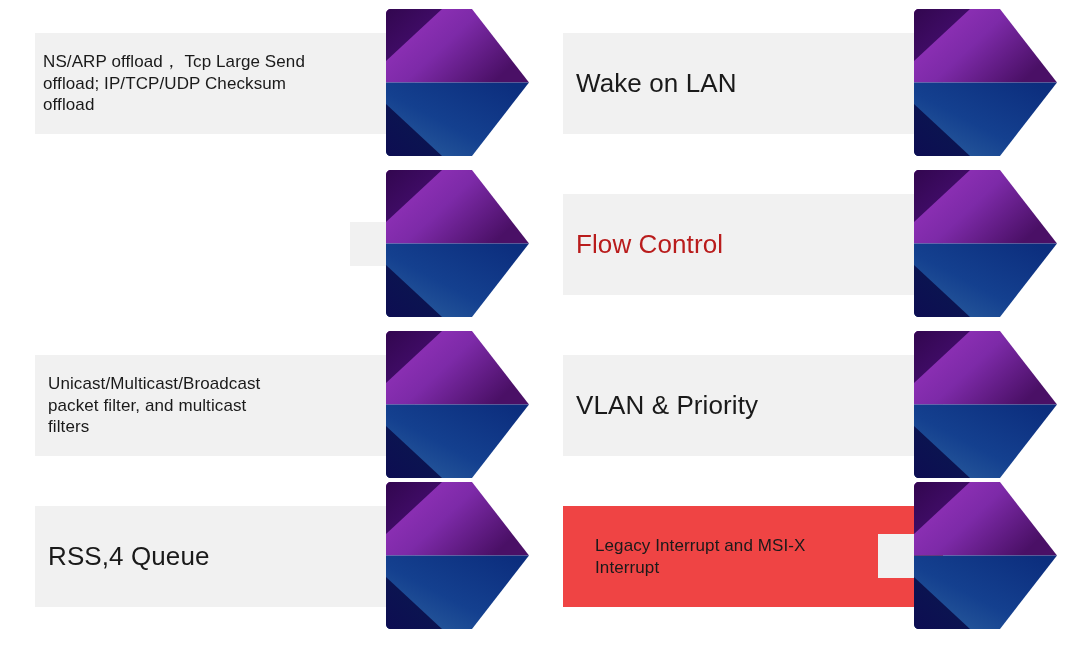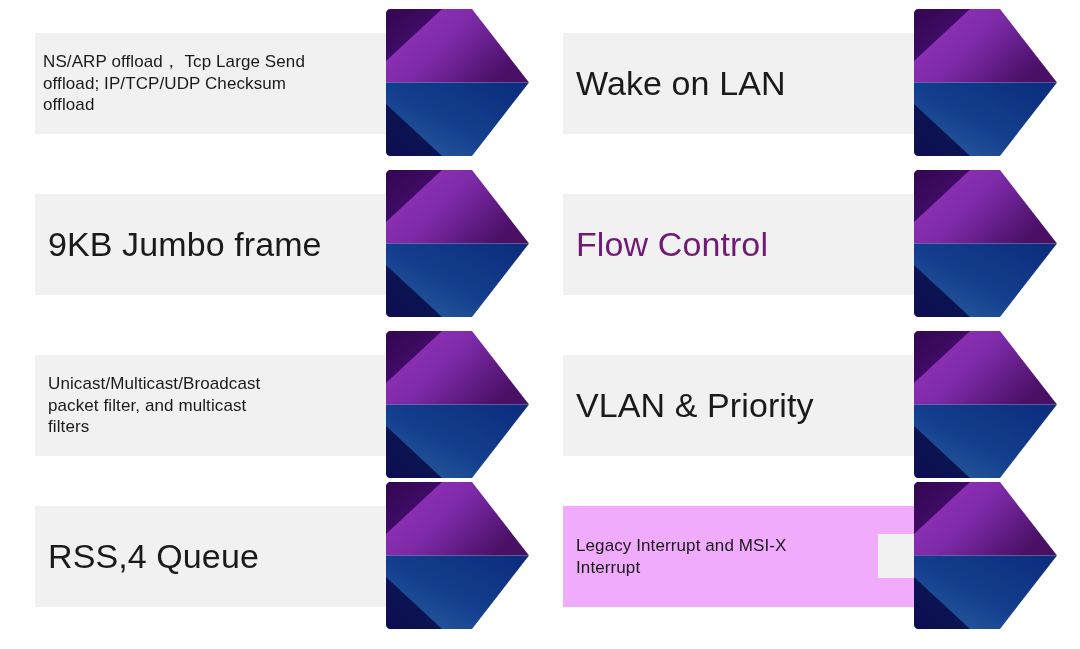--- a/index.html
+++ b/index.html
@@ -44,21 +44,21 @@
 
   .plate-text {
     padding-left: 13px;
     padding-right: 14px;
     color: #1a1a1a;
     line-height: 1.26;
     letter-spacing: .1px;
     white-space: pre-line;
     max-width: 352px;
   }
-  .plate-text.big   { font-size: 34px; }
+  .plate-text.big   { font-size: 26px; }
   .plate-text.small { font-size: 17px; }
 
   
   .chevron {
     position: absolute;
     left: 350px;
     top: 8px;
     width: 180px;
     height: 150px;
     z-index: 2;
@@ -161,23 +161,20 @@
           <path d="M36,74.5 H179 L122,148 H41 C38,148 36,146 36,143 Z" class="p-bot" fill="url(#gb1)"></path>
 
           <path d="M36,96 L92,148 H41 C38,148 36,146 36,143 Z" class="p-botfold" fill="url(#gbf1)"></path>
 
           <rect x="0" y="53" width="36" height="44" fill="#f1f1f1" class="p-notch"></rect>
         </g>
       </svg>
     </div>
   </div>
     <div class="item col-a row-2">
-    <div class="plate" style="background: rgb(241, 241, 241);">
-      <div class="plate-text big" style="color: rgb(26, 26, 26);">9KB Jumbo frame</div>
-    </div>
     <div class="chevron">
       <svg viewBox="0 0 180 150" xmlns="http://www.w3.org/2000/svg" preserveAspectRatio="none">
         <defs>
           <linearGradient class="g-top" x1="0" y1="0" x2="1" y2="0.55" id="gt2">
             <stop offset="0%" stop-color="#9b35c0"></stop>
             <stop offset="52%" stop-color="#7d2aa8"></stop>
             <stop offset="100%" stop-color="#4a1066"></stop>
           </linearGradient>
           <linearGradient class="g-topfold" x1="0" y1="0" x2="1" y2="1" id="gtf2">
             <stop offset="0%" stop-color="#32064f"></stop>
@@ -206,21 +203,21 @@
 
           <path d="M36,96 L92,148 H41 C38,148 36,146 36,143 Z" class="p-botfold" fill="url(#gbf2)"></path>
 
           <rect x="0" y="53" width="36" height="44" fill="#f1f1f1" class="p-notch"></rect>
         </g>
       </svg>
     </div>
   </div>
     <div class="item col-b row-2">
     <div class="plate" style="background: rgb(241, 241, 241);">
-      <div class="plate-text big" style="color: #701a75;">Flow Control</div>
+      <div class="plate-text big" style="color: #b91c1c;">Flow Control</div>
     </div>
     <div class="chevron">
       <svg viewBox="0 0 180 150" xmlns="http://www.w3.org/2000/svg" preserveAspectRatio="none">
         <defs>
           <linearGradient class="g-top" x1="0" y1="0" x2="1" y2="0.55" id="gt3">
             <stop offset="0%" stop-color="#9b35c0"></stop>
             <stop offset="52%" stop-color="#7d2aa8"></stop>
             <stop offset="100%" stop-color="#4a1066"></stop>
           </linearGradient>
           <linearGradient class="g-topfold" x1="0" y1="0" x2="1" y2="1" id="gtf3">
@@ -383,21 +380,21 @@
           <path d="M36,74.5 H179 L122,148 H41 C38,148 36,146 36,143 Z" class="p-bot" fill="url(#gb6)"></path>
 
           <path d="M36,96 L92,148 H41 C38,148 36,146 36,143 Z" class="p-botfold" fill="url(#gbf6)"></path>
 
           <rect x="0" y="53" width="36" height="44" fill="#f1f1f1" class="p-notch"></rect>
         </g>
       </svg>
     </div>
   </div>
     <div class="item col-b row-4">
-    <div class="plate" style="background: #f0abfc;">
+    <div class="plate" style="background: #ef4444; padding-left: 19px;">
       <div class="plate-text small" style="color: rgb(26, 26, 26);">Legacy Interrupt and MSI-X
 Interrupt</div>
     </div>
     <div class="chevron">
       <svg viewBox="0 0 180 150" xmlns="http://www.w3.org/2000/svg" preserveAspectRatio="none">
         <defs>
           <linearGradient class="g-top" x1="0" y1="0" x2="1" y2="0.55" id="gt7">
             <stop offset="0%" stop-color="#9b35c0"></stop>
             <stop offset="52%" stop-color="#7d2aa8"></stop>
             <stop offset="100%" stop-color="#4a1066"></stop>

